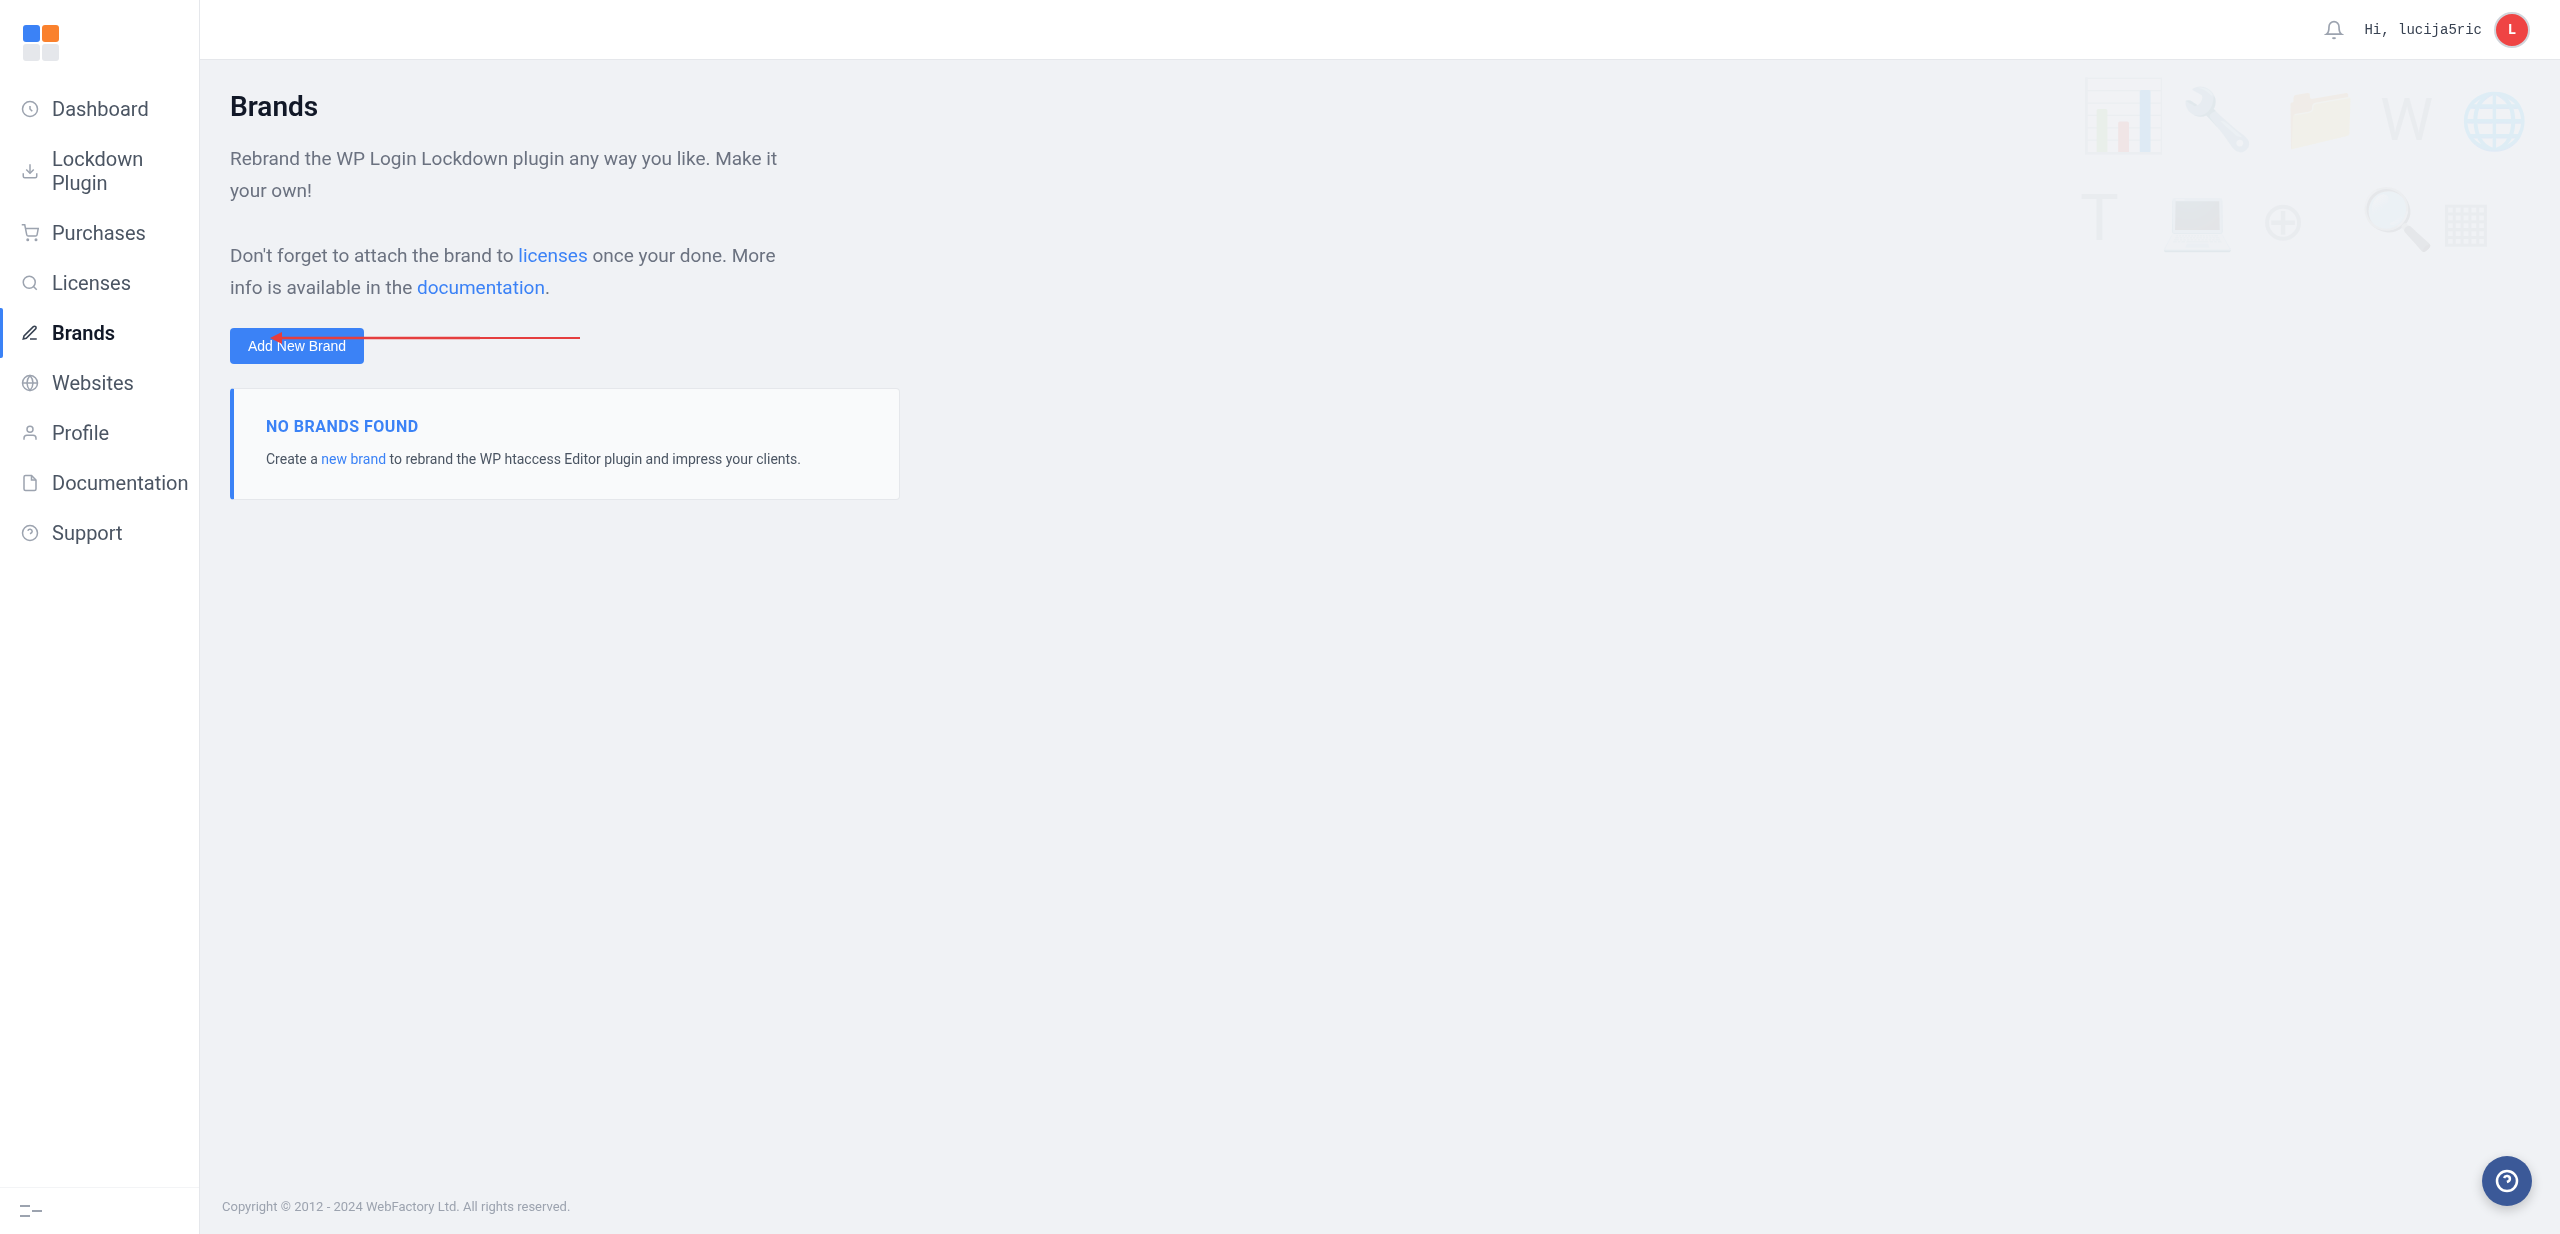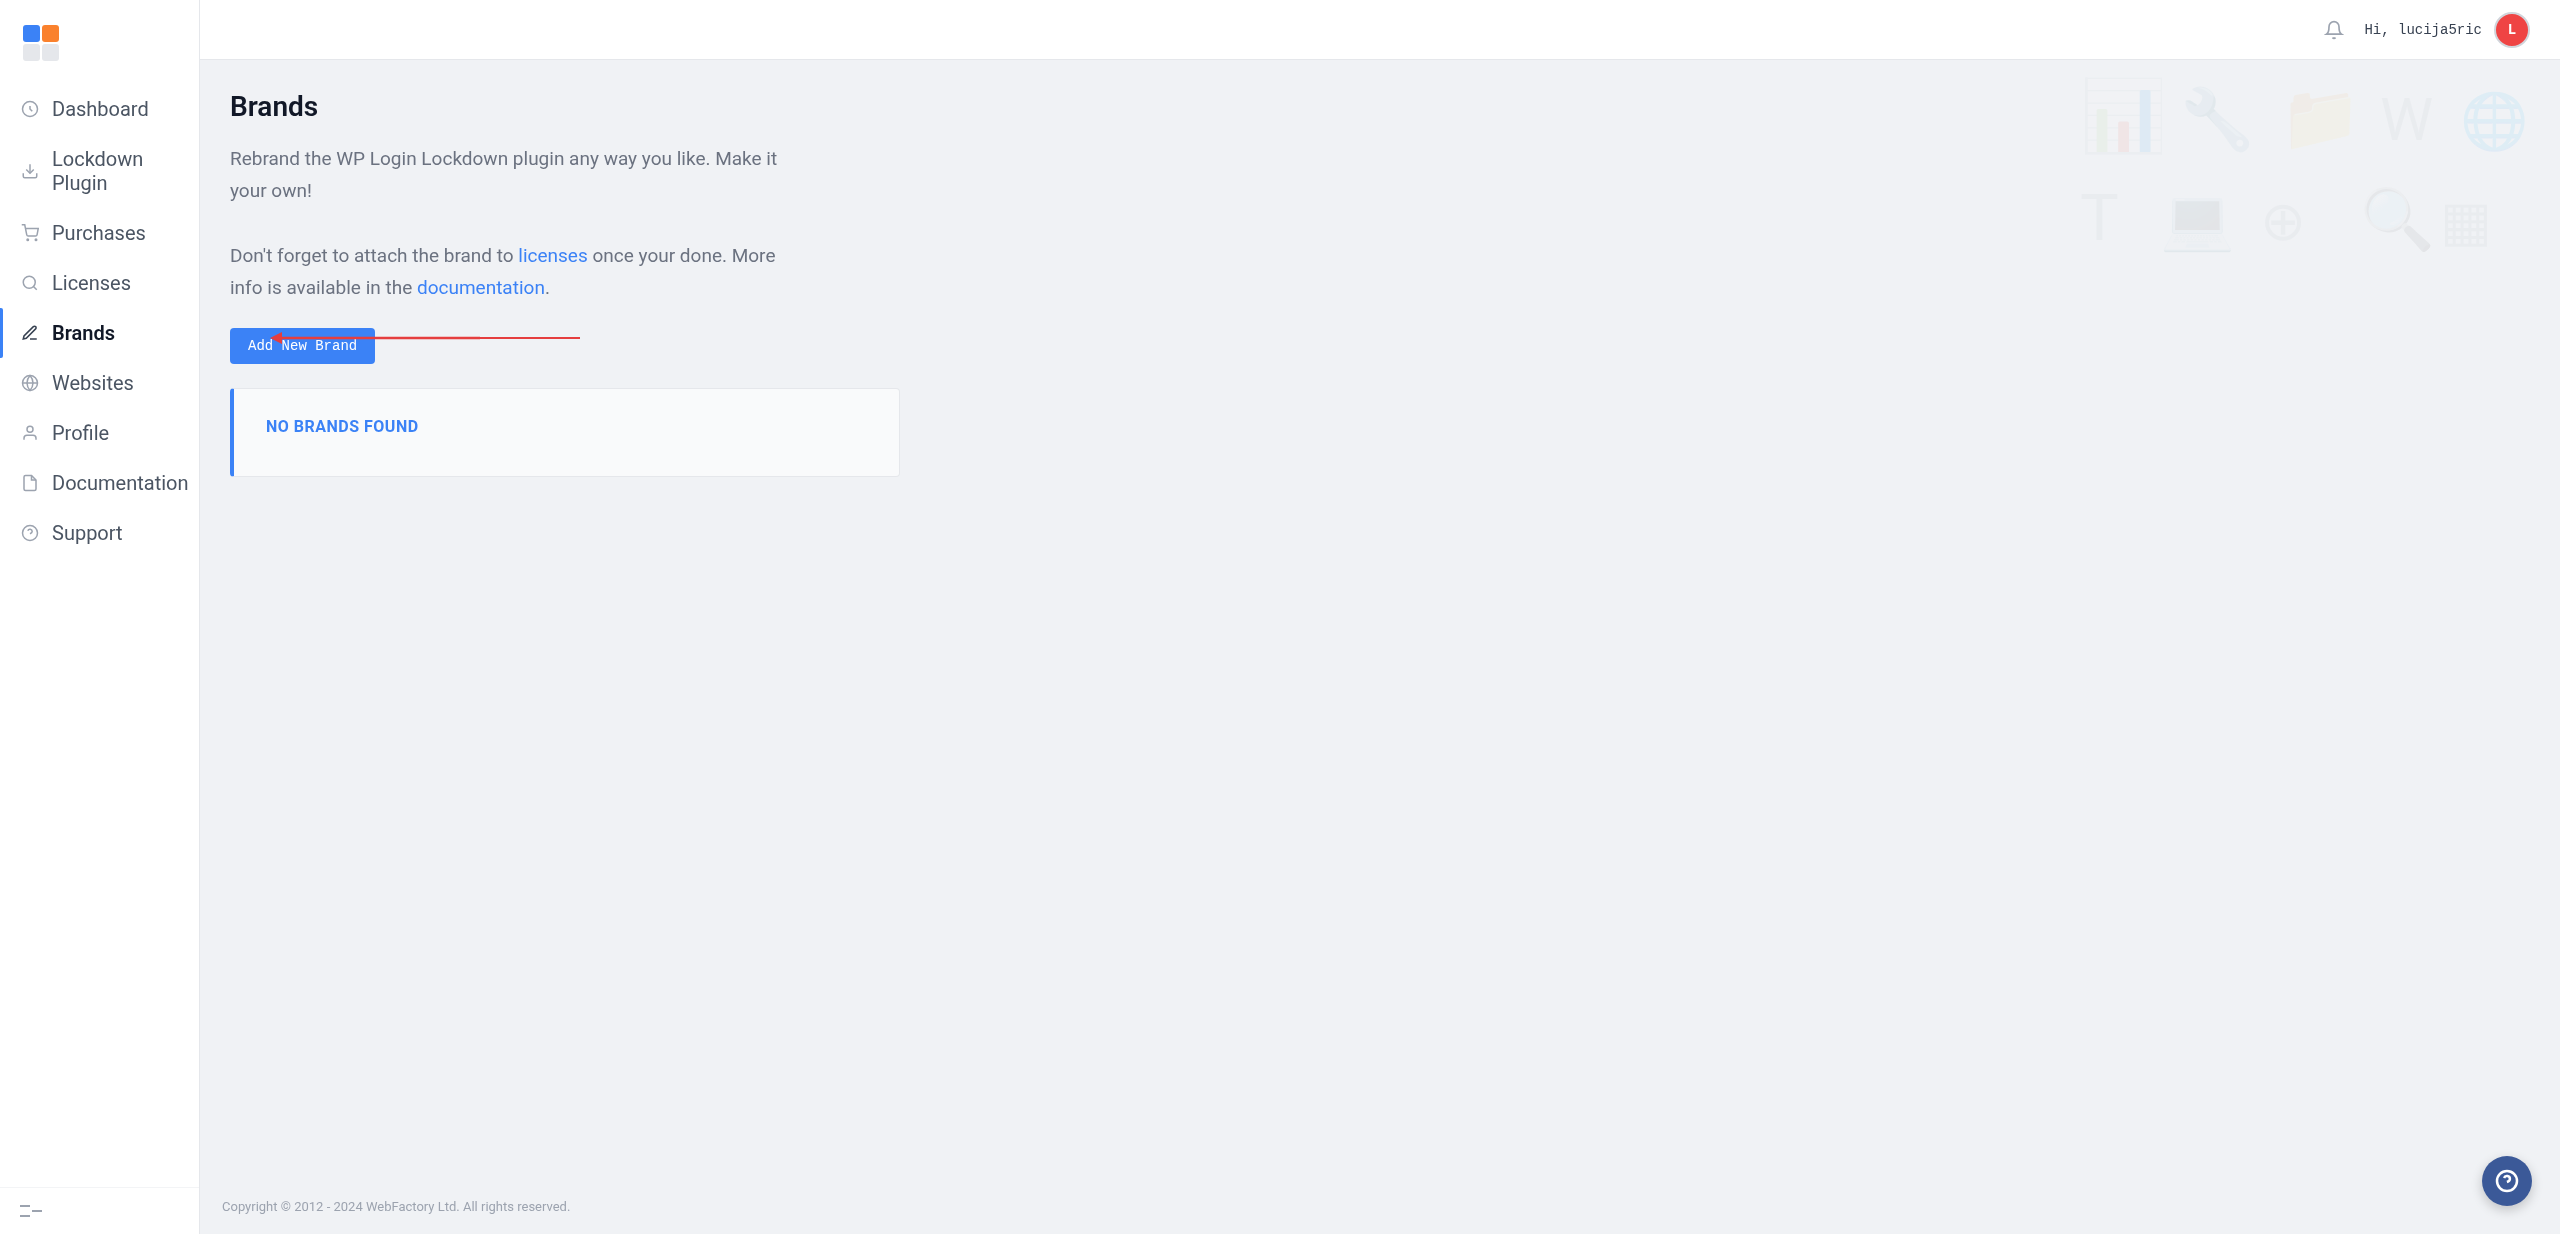--- a/index.html
+++ b/index.html
@@ -205,21 +205,20 @@
       background: #3b82f6;
       color: white;
       border: none;
       padding: 10px 18px;
       border-radius: 4px;
       font-size: 14px;
       font-weight: 500;
       cursor: pointer;
       margin-bottom: 24px;
       display: inline-block;
-      font-family: Liberation Mono, monospace;
     }
 
     
     .no-brands-panel {
       background: #f9fafb;
       border: 1px solid #e5e7eb;
       border-left: 4px solid #3b82f6;
       padding: 28px 32px;
       border-radius: 4px;
       max-width: 670px;
@@ -440,20 +439,23 @@
       <br>
       <br>
       <span>Don't forget to attach the brand to </span><a href="#">licenses</a><span> once your done. More info is available in the </span><a href="#">documentation</a><span>.</span>
     </div>
 
     <button class="btn-add-brand">Add New Brand</button>
 
     
     <div class="no-brands-panel">
       <div class="no-brands-title">NO BRANDS FOUND</div>
+      <div class="no-brands-text">
+        <span>Create a </span><a href="#">new brand</a><span> to rebrand the WP htaccess Editor plugin and impress your clients.</span>
+      </div>
     </div>
 
     
     <svg class="arrow-svg" width="320" height="60" viewBox="0 0 320 60" style="position:absolute; top:248px; left:60px; pointer-events:none;">
 
       <line x1="220" y1="30" x2="20" y2="30" stroke="#e53e3e" stroke-width="2.5"></line>
       <polygon points="10,30 22,24 22,36" fill="#e53e3e"></polygon>
 
       <line x1="220" y1="30" x2="320" y2="30" stroke="#e53e3e" stroke-width="2"></line>
     </svg>

